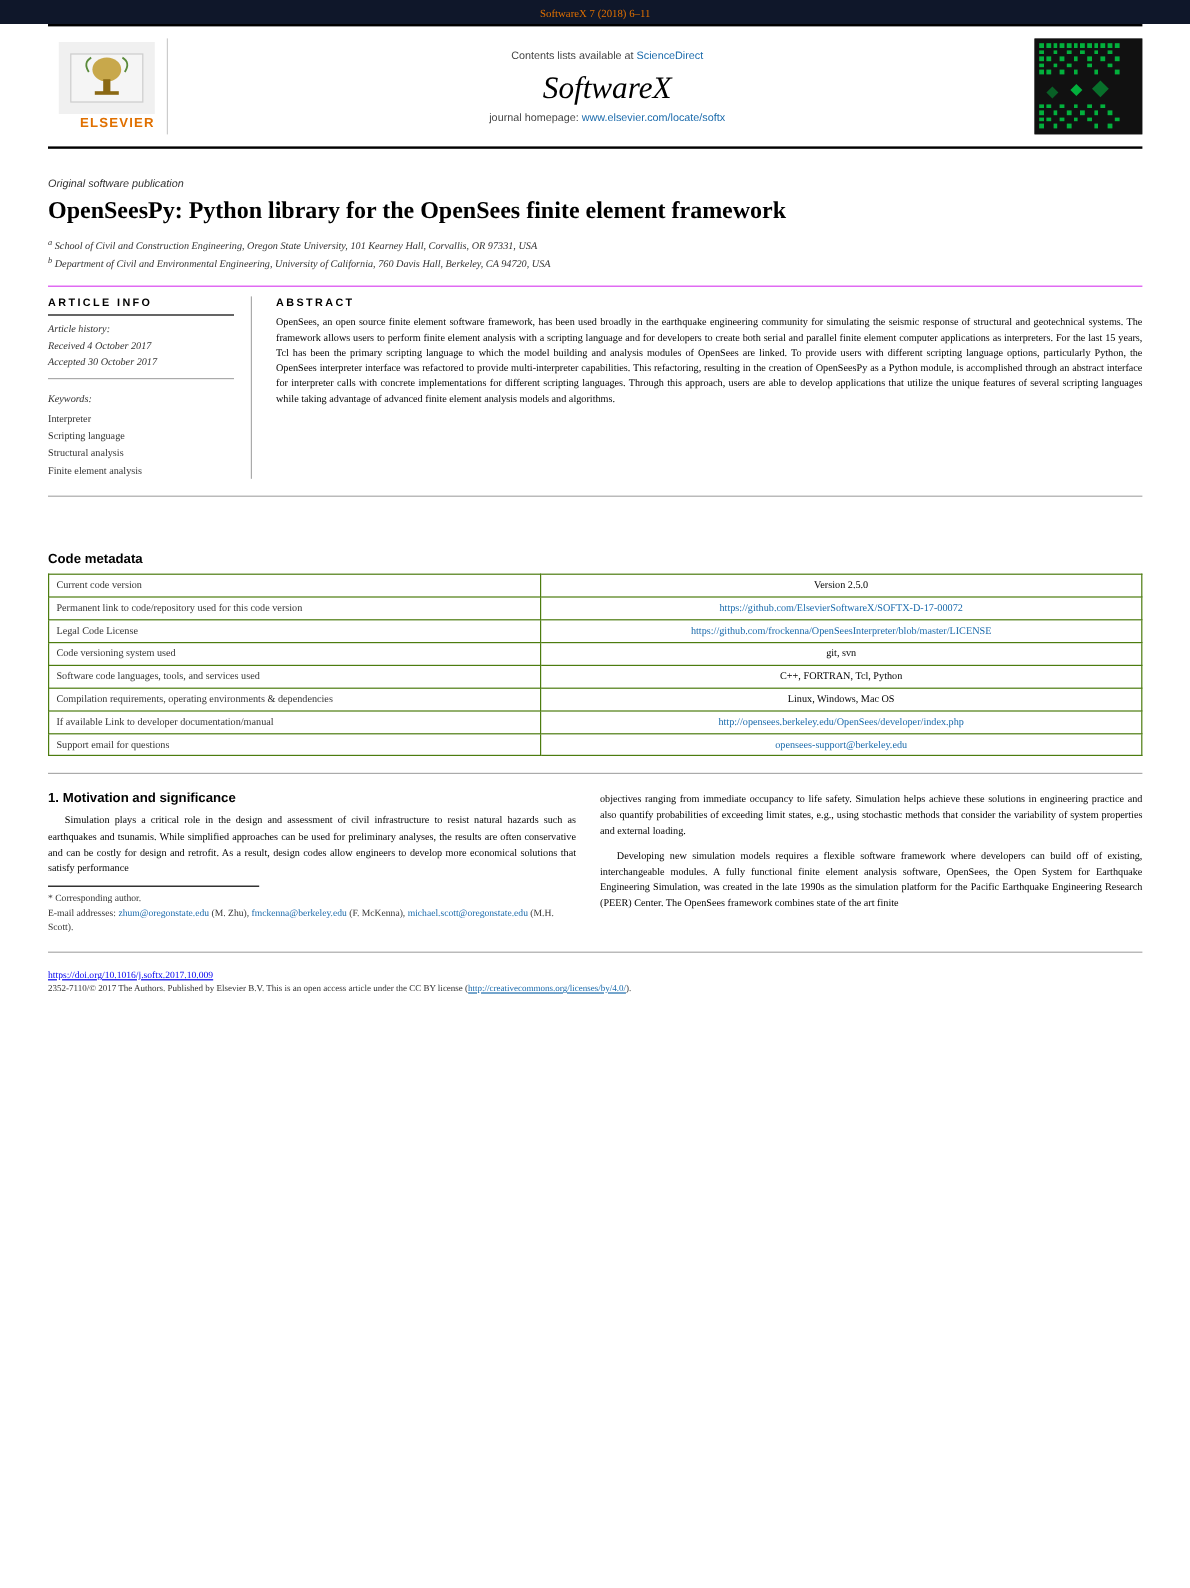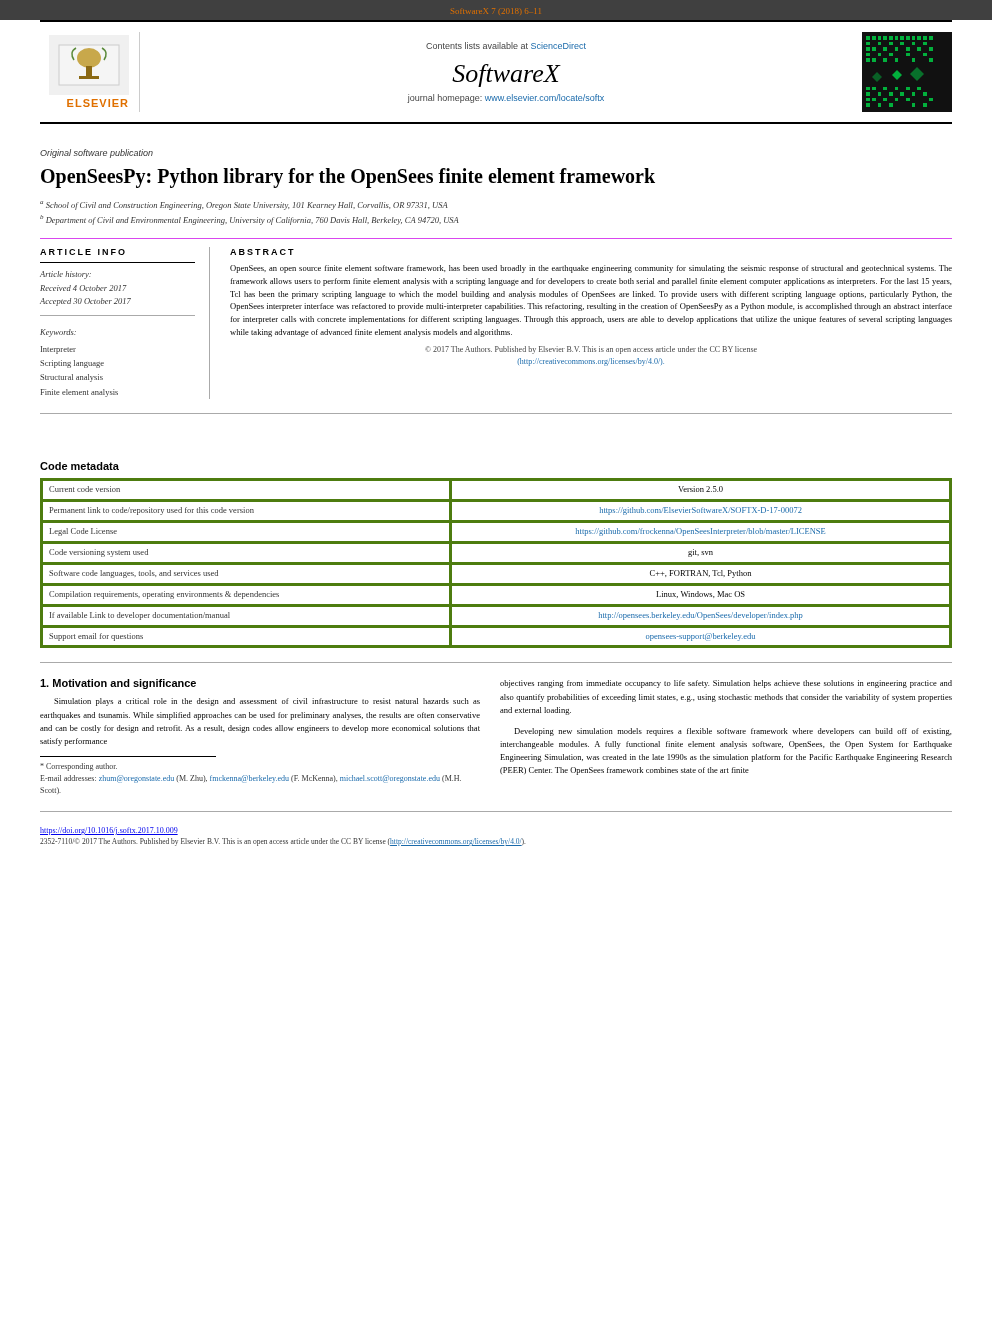--- a/index.html
+++ b/index.html
@@ -5,21 +5,21 @@
     * { margin: 0; padding: 0; box-sizing: border-box; }
     body {
       background: #fff;
       font-family: "Times New Roman", Times, serif;
       font-size: 10px;
       color: #000;
       width: 992px;
       min-height: 1323px;
     }
     .top-bar {
-      background: #404040;
+      background: #0f172a;
       text-align: center;
       padding: 6px 0 4px;
       font-size: 9px;
       color: #e07000;
       border-bottom: none;
     }
     .journal-header {
       display: flex;
       align-items: stretch;
       border-top: 2px solid #000;
@@ -189,21 +189,21 @@
       color: #000;
       margin-bottom: 6px;
       font-family: Arial, sans-serif;
     }
     .code-table {
       width: 100%;
       border-collapse: collapse;
       font-size: 8.5px;
     }
     .code-table td {
-      border: 3px solid #4d7c0f;
+      border: 1px solid #4d7c0f;
       padding: 3px 6px;
       vertical-align: top;
       line-height: 1.4;
     }
     .code-table td:first-child {
       width: 45%;
       color: #333;
     }
     .code-table td:last-child {
       color: #000;
@@ -390,24 +390,20 @@
         <div class="kw-item">Interpreter</div>
         <div class="kw-item">Scripting language</div>
         <div class="kw-item">Structural analysis</div>
         <div class="kw-item">Finite element analysis</div>
       </div>
     </div>
     <div class="abstract-col">
       <div class="info-section-title">ABSTRACT</div>
       <div class="abstract-text">
         <p>OpenSees, an open source finite element software framework, has been used broadly in the earthquake engineering community for simulating the seismic response of structural and geotechnical systems. The framework allows users to perform finite element analysis with a scripting language and for developers to create both serial and parallel finite element computer applications as interpreters. For the last 15 years, Tcl has been the primary scripting language to which the model building and analysis modules of OpenSees are linked. To provide users with different scripting language options, particularly Python, the OpenSees interpreter interface was refactored to provide multi-interpreter capabilities. This refactoring, resulting in the creation of OpenSeesPy as a Python module, is accomplished through an abstract interface for interpreter calls with concrete implementations for different scripting languages. Through this approach, users are able to develop applications that utilize the unique features of several scripting languages while taking advantage of advanced finite element analysis models and algorithms.</p>
-        <p class="cc-line">
-          <span>© 2017 The Authors. Published by Elsevier B.V. This is an open access article under the CC BY license</span><br>
-          <a>(http://creativecommons.org/licenses/by/4.0/).</a>
-        </p>
       </div>
     </div>
   </div>
 
   <hr class="separator-line">
 
   <div class="code-metadata-section">
     <div style="height:30px;"></div>
     <div class="code-meta-title">Code metadata</div>
     <table class="code-table">

